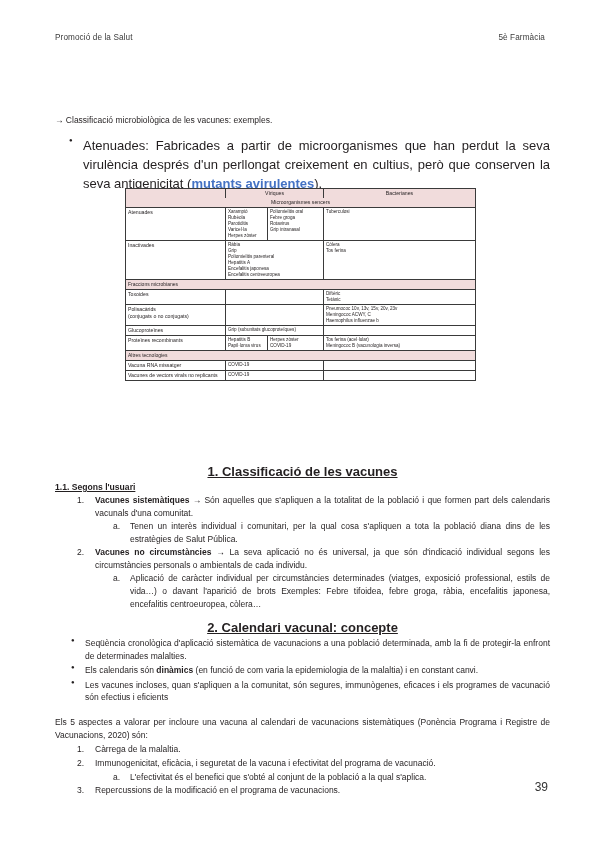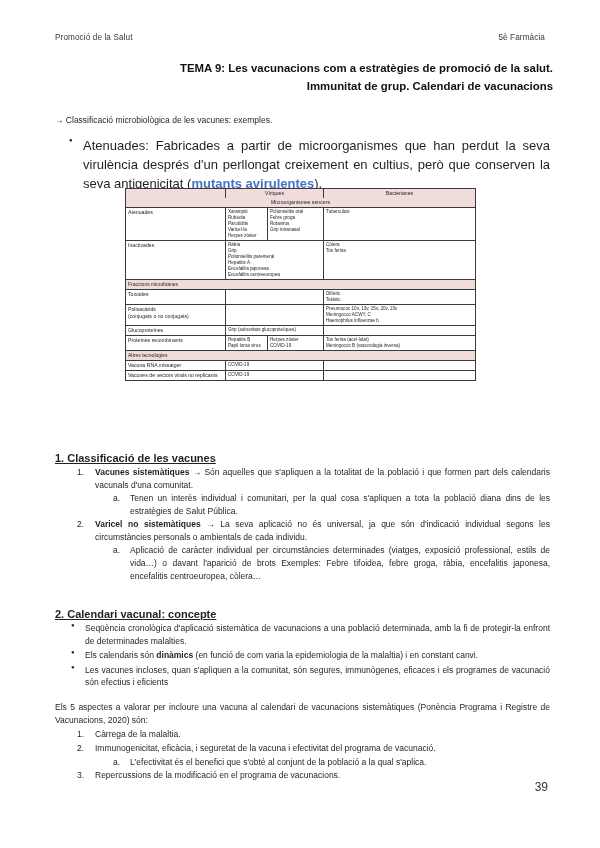--- a/index.html
+++ b/index.html
@@ -53,22 +53,22 @@
   }
   .pink   { background:#f1dcdc; }
   .hcenter{ text-align:center; font-weight:bold; font-size:5.2px; }
   .sect   { font-weight:bold; font-size:5px; }
   .rowlbl { font-weight:bold; font-size:5.2px; vertical-align:middle; }
   .cellist { font-size:4.6px; }
   .cellist .it { display:block; white-space:nowrap; }
 
   
   .sec { position:absolute; left:55px; right:50px; }
-  .hd1 { font-size:11px; font-weight:bold; text-decoration:underline;
-         margin:4px 0 2px 0; }
+  .hd1 { font-size:13px; font-weight:bold; text-decoration:underline;
+         margin:16px 0 2px 0;text-align:center; }
   .hd2 { font-size:8.6px; font-weight:bold; text-decoration:underline;
          margin:3px 0 2px 0; }
   .ol-item { position:relative; padding-left:40px; font-size:8.5px;
              line-height:1.48; text-align:justify; margin-bottom:1px; }
   .ol-item .num { position:absolute; left:22px; top:0; font-size:8.5px; }
   .ol-sub { position:relative; padding-left:75px; font-size:8.5px;
             line-height:1.48; text-align:justify; margin-bottom:1px; }
   .ol-sub .num { position:absolute; left:58px; top:0; font-size:8.5px; }
   b.lead { font-weight:bold; }
   .plain { font-size:8.5px; line-height:1.5; text-align:justify; }
@@ -81,24 +81,20 @@
 </head>
 <body>
 
 <div class="page">
 
   <div class="runhead">
     <span>Promoció de la Salut</span>
     <span>5è Farmàcia</span>
   </div>
 
-  <div class="doc-title">
-    <div>TEMA 9: Les vacunacions com a estratègies de promoció de la salut.</div>
-    <div>Immunitat de grup. Calendari de vacunacions</div>
-  </div>
 
   <div class="intro">
     <div class="ln ital">→ Classificació microbiològica de les vacunes: exemples.</div>
   </div>
 
   <div class="ul-intro">
     <div class="bl"><span>Atenuades: Fabricades a partir de microorganismes que han perdut la seva virulència després d'un perllongat creixement en cultius, però que conserven la seva antigenicitat (</span><span class="blue">mutants avirulentes</span><span>).</span></div>
   </div>
 
   <div class="tbl-wrap">
@@ -225,33 +221,34 @@
         <span class="it">COVID-19</span>
       </td>
       <td class="cellist"></td>
     </tr>
   </tbody>
       </table>
   </div>
 
   <div class="sec" style="top:448px">
     <div class="hd1">1. Classificació de les vacunes</div>
+    <div class="hd2">1.1. Segons l'usuari</div>
 
     <div class="ol-item">
       <span class="num">1.</span>
       <b class="lead">Vacunes sistemàtiques</b><b> → </b><span>Són aquelles que s'apliquen a la totalitat de la població i que formen part dels calendaris vacunals d'una comunitat.</span>
     </div>
     <div class="ol-sub">
       <span class="num">a.</span>
       <span>Tenen un interès individual i comunitari, per la qual cosa s'apliquen a tota la població diana dins de les estratègies de Salut Pública.</span>
     </div>
 
     <div class="ol-item">
       <span class="num">2.</span>
-      <b class="lead">Varicel no sistemàtiques</b><b> → </b><span>La seva aplicació no és universal, ja que són d'indicació individual segons les circumstàncies personals o ambientals de cada individu.</span>
+      <b class="lead">Vacunes no circumstàncies</b><b> → </b><span>La seva aplicació no és universal, ja que són d'indicació individual segons les circumstàncies personals o ambientals de cada individu.</span>
     </div>
     <div class="ol-sub">
       <span class="num">a.</span>
       <span>Aplicació de caràcter individual per circumstàncies determinades (viatges, exposició professional, estils de vida…) o davant l'aparició de brots Exemples: Febre tifoidea, febre groga, ràbia, encefalitis japonesa, encefalitis centroeuropea, còlera…</span>
     </div>
   </div>
 
   <div class="sec" style="top:604px">
     <div class="hd1">2. Calendari vacunal: concepte</div>
 

